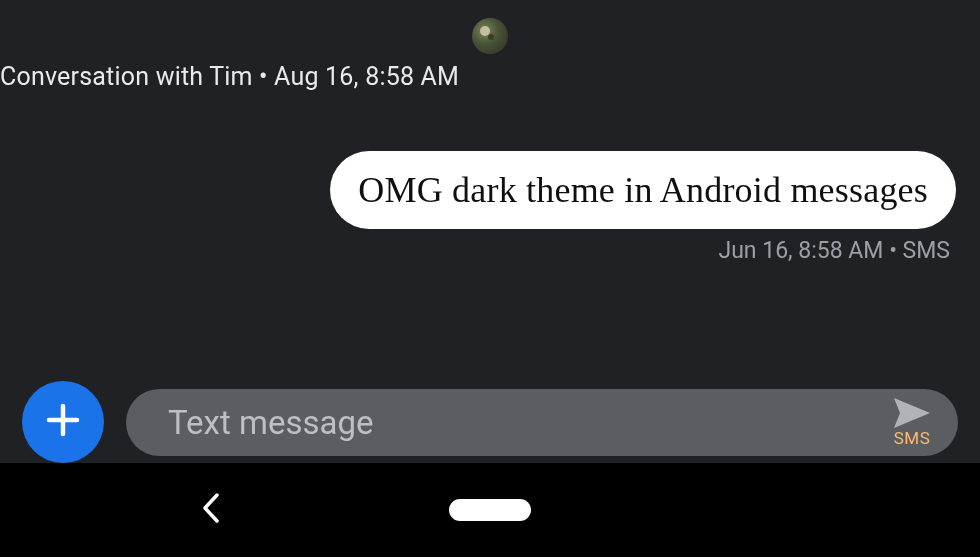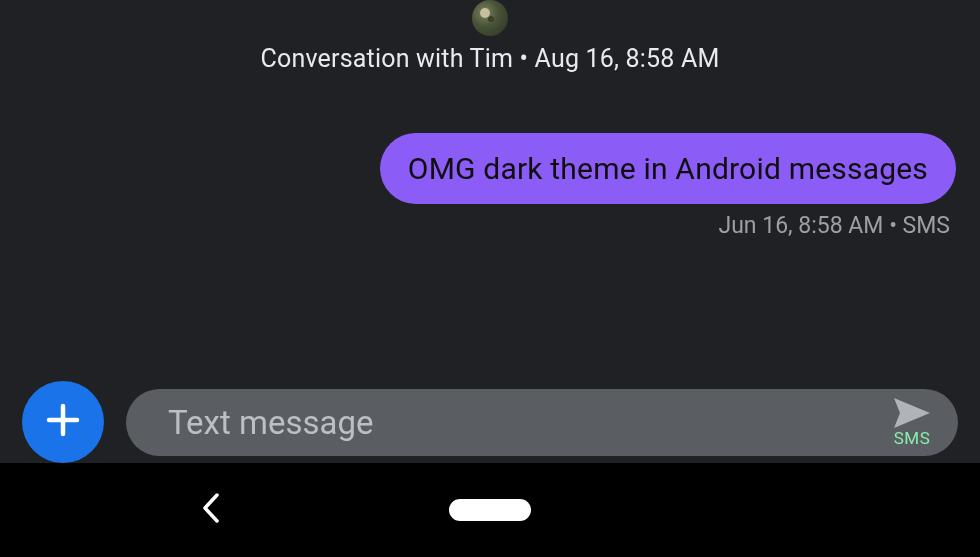--- a/index.html
+++ b/index.html
@@ -9,21 +9,22 @@
     }
     body {
       width: 980px;
       height: 557px;
       background: #1f2125;
       font-family: Roboto, -apple-system, BlinkMacSystemFont, sans-serif;
       overflow: hidden;
       position: relative;
     }
     .header {
-      text-align: center;
+      text-align: left;
+      padding-top: 18px;
     }
     .avatar {
       width: 36px;
       height: 36px;
       border-radius: 50%;
       background: radial-gradient(circle at 35% 35%, #7a8560 0%, #4a5438 40%, #2a3020 100%);
       margin: 0 auto 8px;
       position: relative;
       overflow: hidden;
     }
@@ -46,28 +47,29 @@
     }
     .messages {
       padding: 60px 24px 0;
     }
     .message-row {
       display: flex;
       justify-content: flex-end;
       margin-bottom: 8px;
     }
     .message-bubble {
-      background: #8b5cf6;
+      background: #ffffff;
       color: #0f0f0f;
       padding: 18px 28px;
       border-radius: 42px;
-      font-size: 30px;
+      font-size: 36px;
       font-weight: 400;
       max-width: 720px;
       letter-spacing: 0.2px;
+      font-family: Liberation Serif, serif;
     }
     .message-meta {
       text-align: right;
       color: #9aa0a6;
       font-size: 23px;
       padding-right: 6px;
       margin-top: 6px;
     }
     .compose-bar {
       position: absolute;
@@ -116,21 +118,21 @@
       display: flex;
       flex-direction: column;
       align-items: center;
       gap: 0px;
       padding-right: 4px;
     }
     .send-icon svg {
       display: block;
     }
     .send-label {
-      color: #86efac;
+      color: #fdba74;
       font-size: 17px;
       margin-top: -2px;
       letter-spacing: 0.5px;
     }
     .nav-bar {
       position: absolute;
       left: 0;
       right: 0;
       bottom: 0;
       height: 94px;

